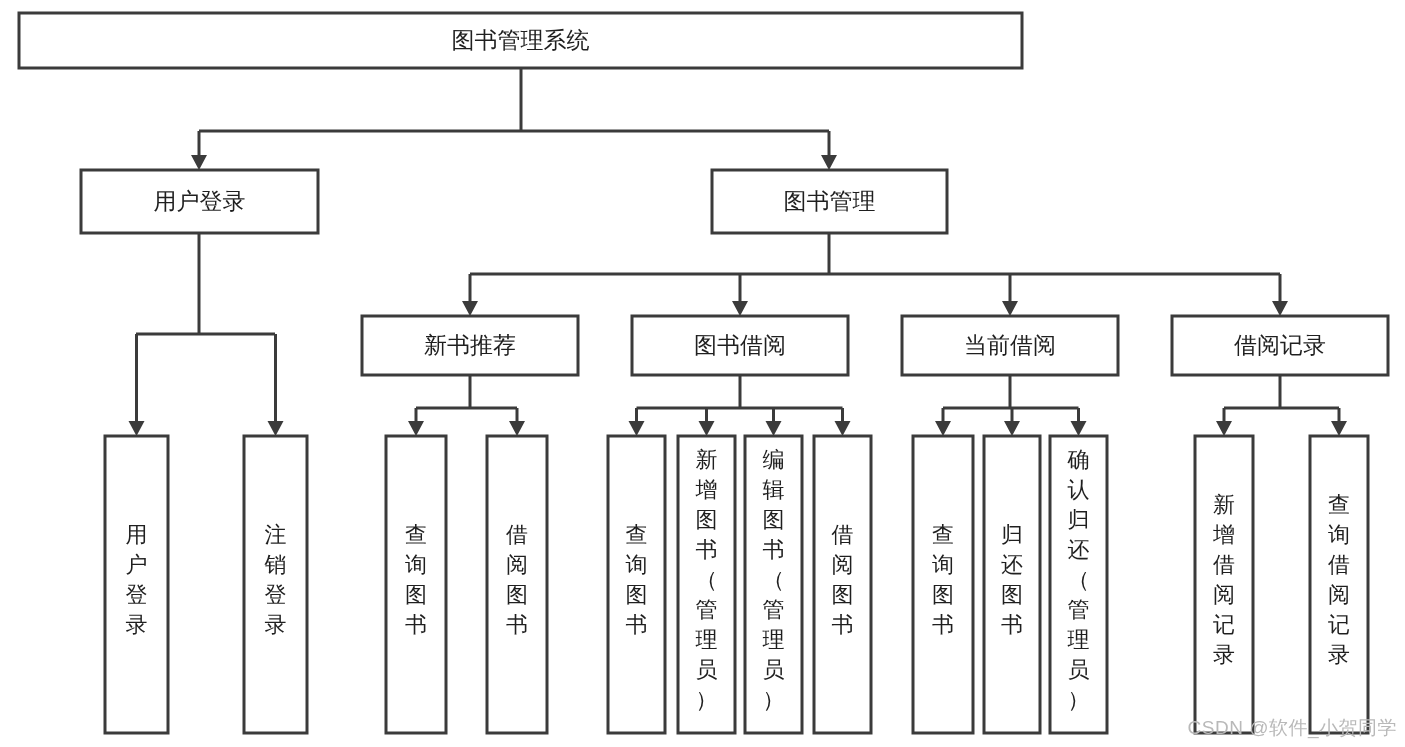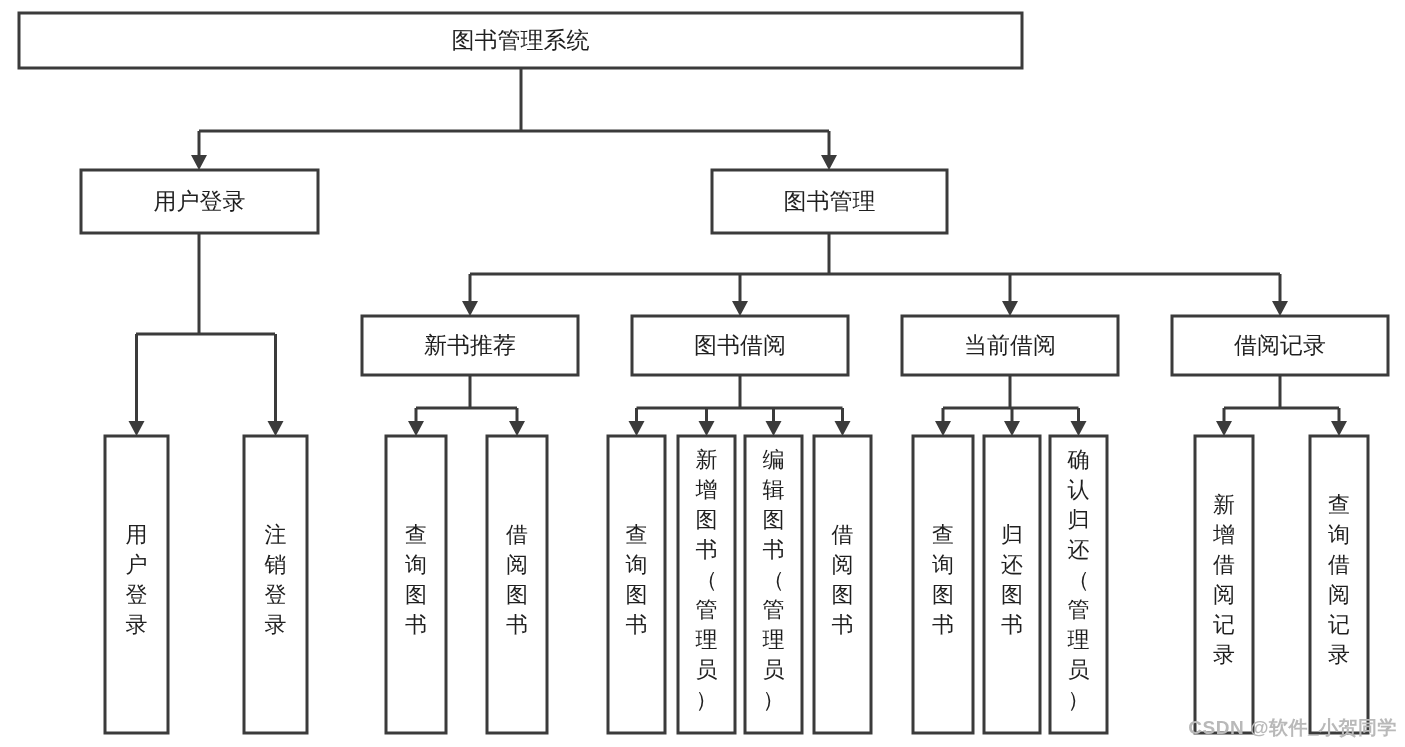--- a/index.html
+++ b/index.html
@@ -57,21 +57,20 @@
   .watermark {
     position: absolute;
     right: 8px;
     bottom: 6px;
     font-family: "Liberation Sans", "DejaVu Sans", sans-serif;
     font-size: 19px;
     color: #b9b9b9;
     white-space: nowrap;
     letter-spacing: 0.5px;
     user-select: none;
-    font-weight: bold;
   }
 </style>
 </head>
 <body>
 
 <div id="diagram-root">
   <svg id="diagram-svg" viewBox="0 0 1405 747" xmlns="http://www.w3.org/2000/svg">
     <defs>
       <marker id="arrow" viewBox="0 0 12 12" refX="6" refY="11" markerWidth="12" markerHeight="12" orient="auto-start-reverse">
         <path d="M 1 0 L 11 0 L 6 12 z" class="arrow-head"></path>

